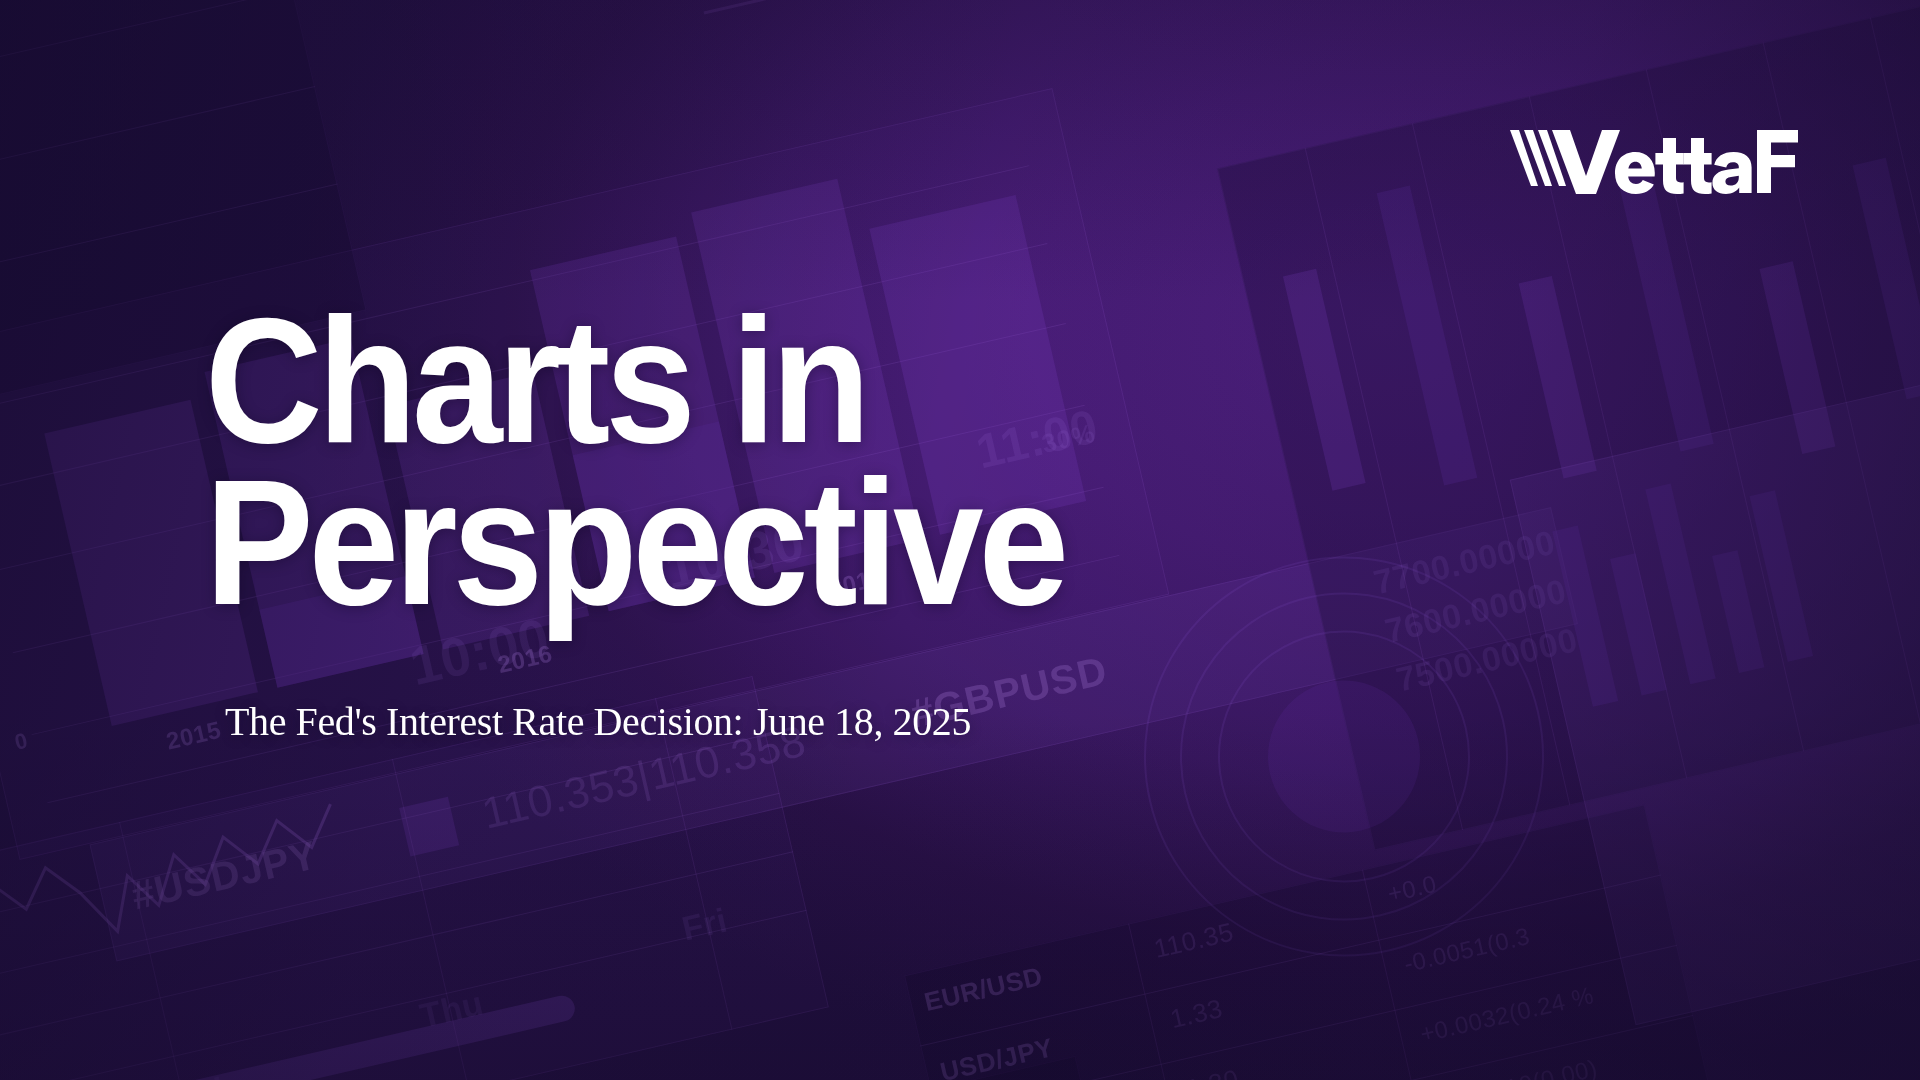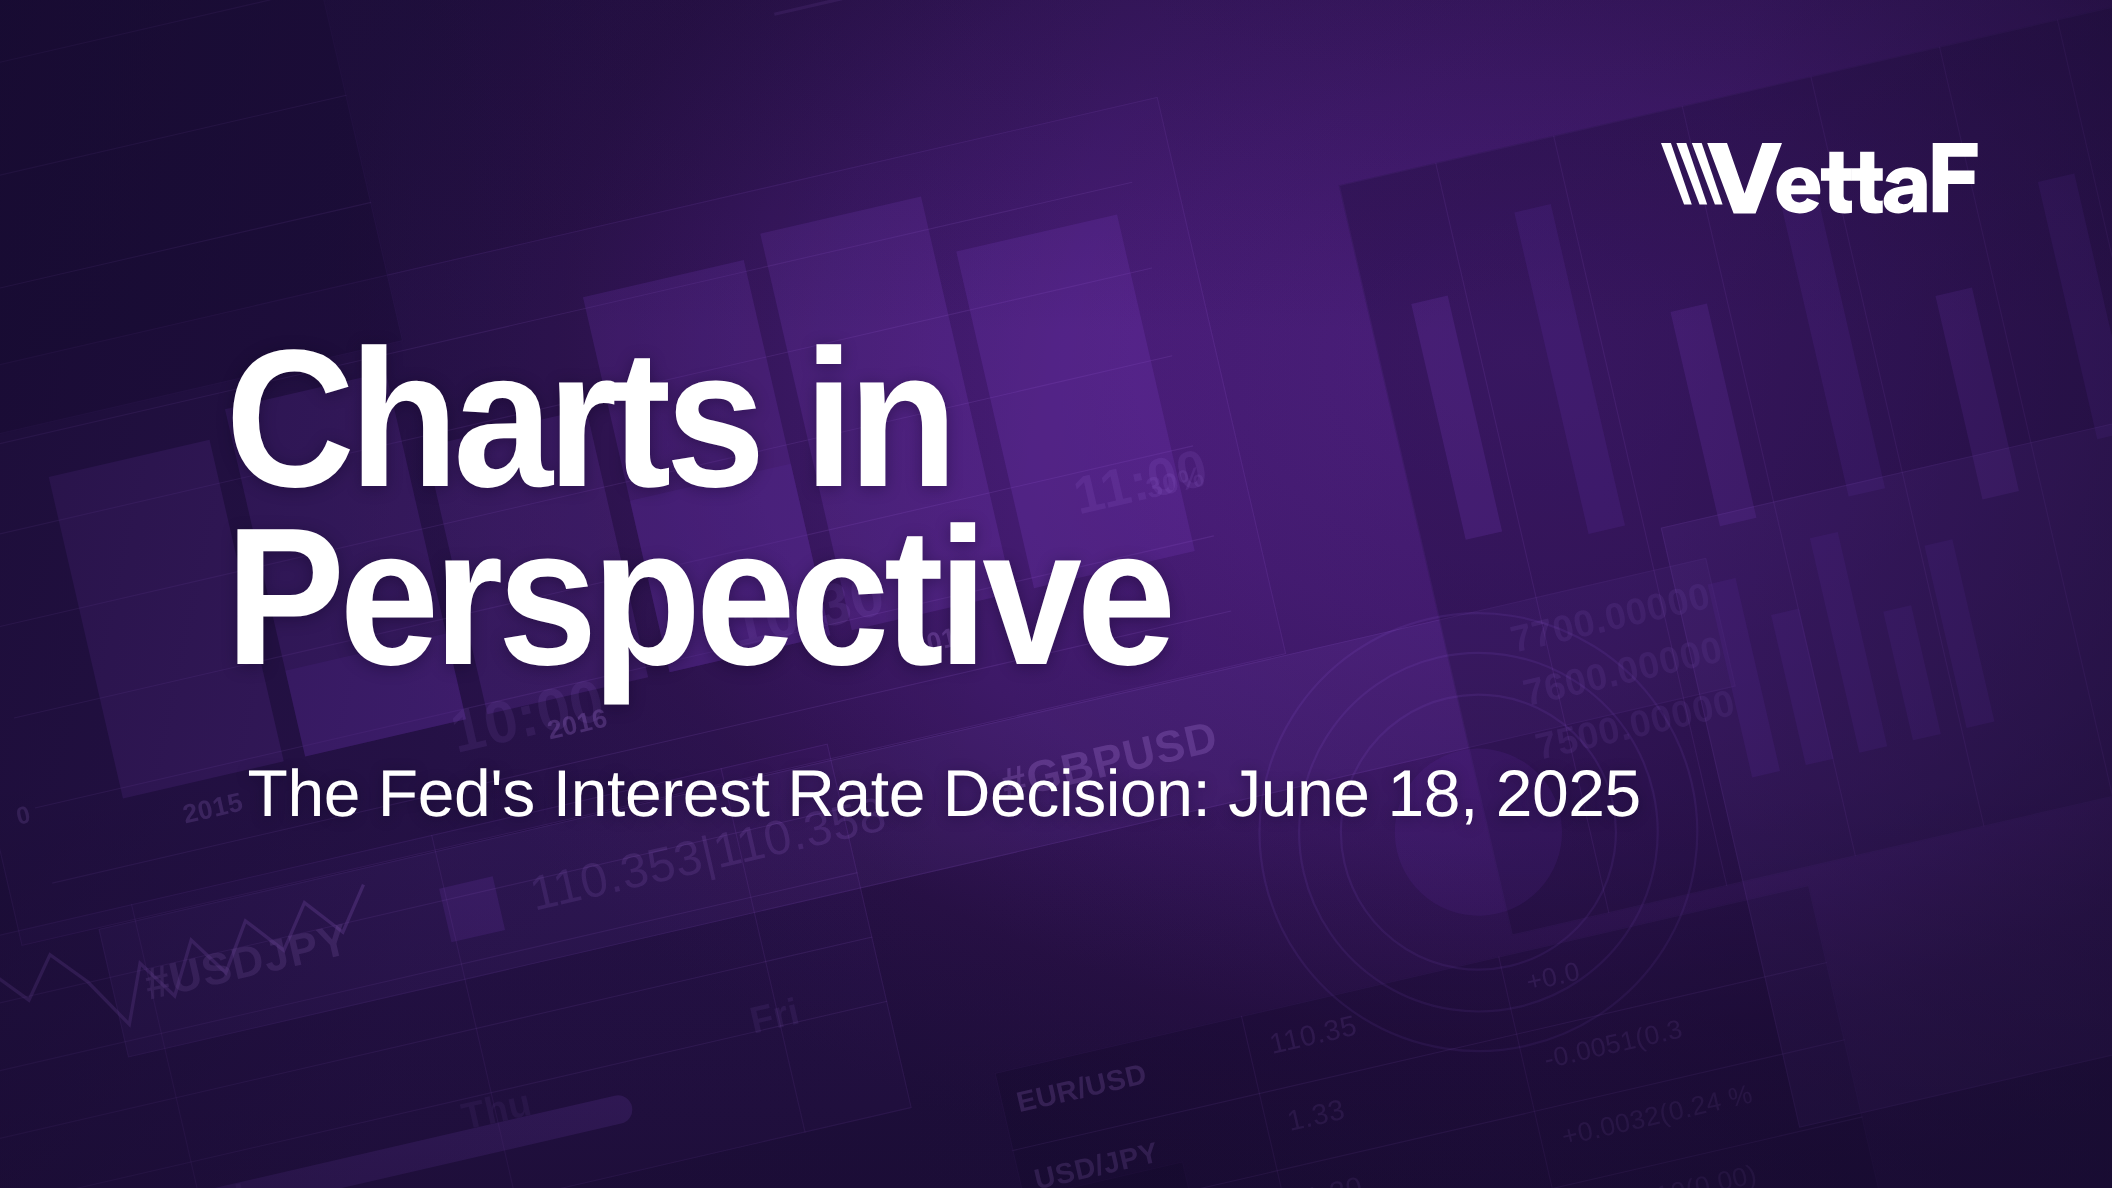--- a/index.html
+++ b/index.html
@@ -82,23 +82,23 @@
     transform:scaleX(.915);
     transform-origin:left center;
     white-space:nowrap;
     text-shadow:0 2px 14px rgba(12,4,30,.35);
   }
 
   .subtitle {
     position:absolute;
     left:225px; top:688px;
     color:#ffffff;
-    font-family:Liberation Sans, sans-serif;
+    font-family:Liberation Serif, serif;
     font-weight:400;
-    font-size:60px;
+    font-size:40px;
     line-height:68px;
     letter-spacing:-.4px;
     white-space:nowrap;
     text-shadow:0 2px 12px rgba(12,4,30,.35);
   }
 
   
   .logo {
     position:absolute;
     left:1508px; top:124px;

